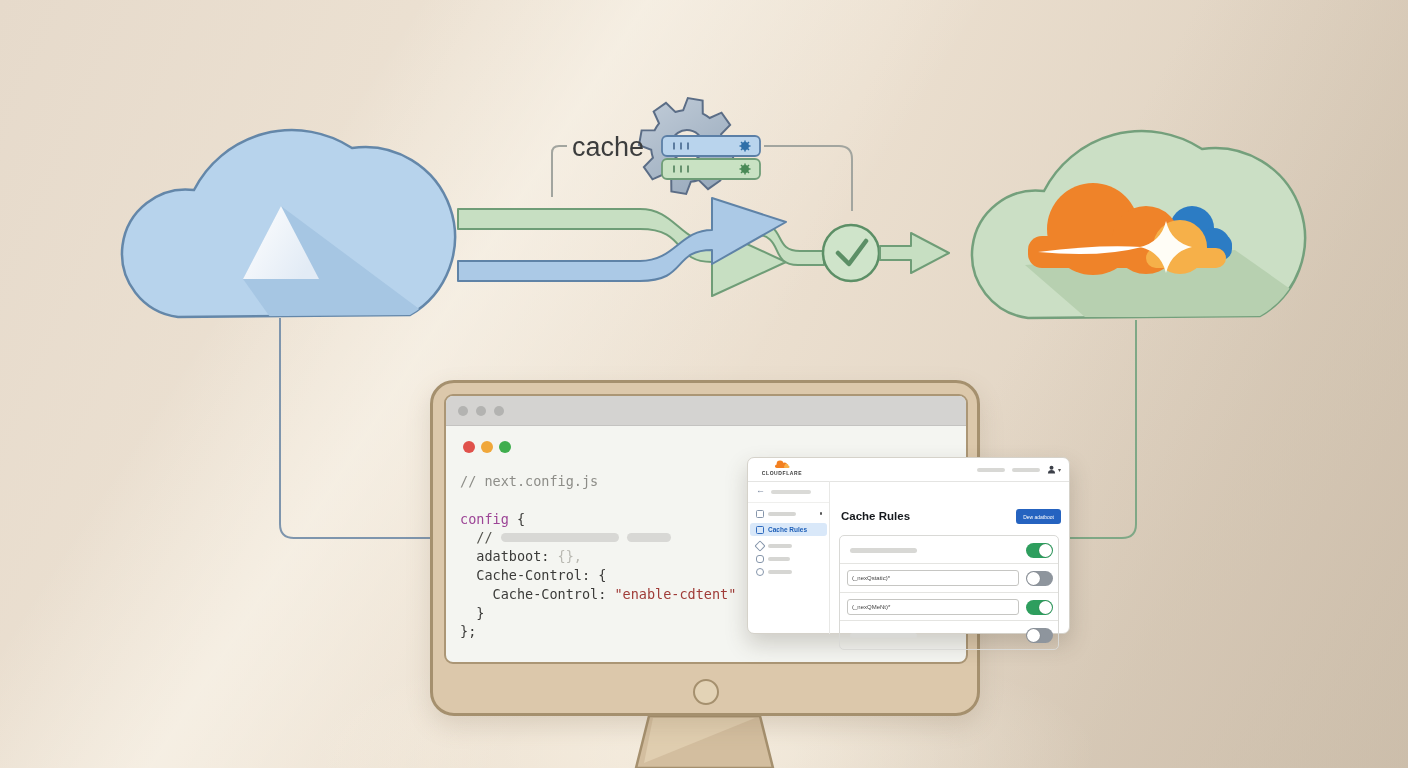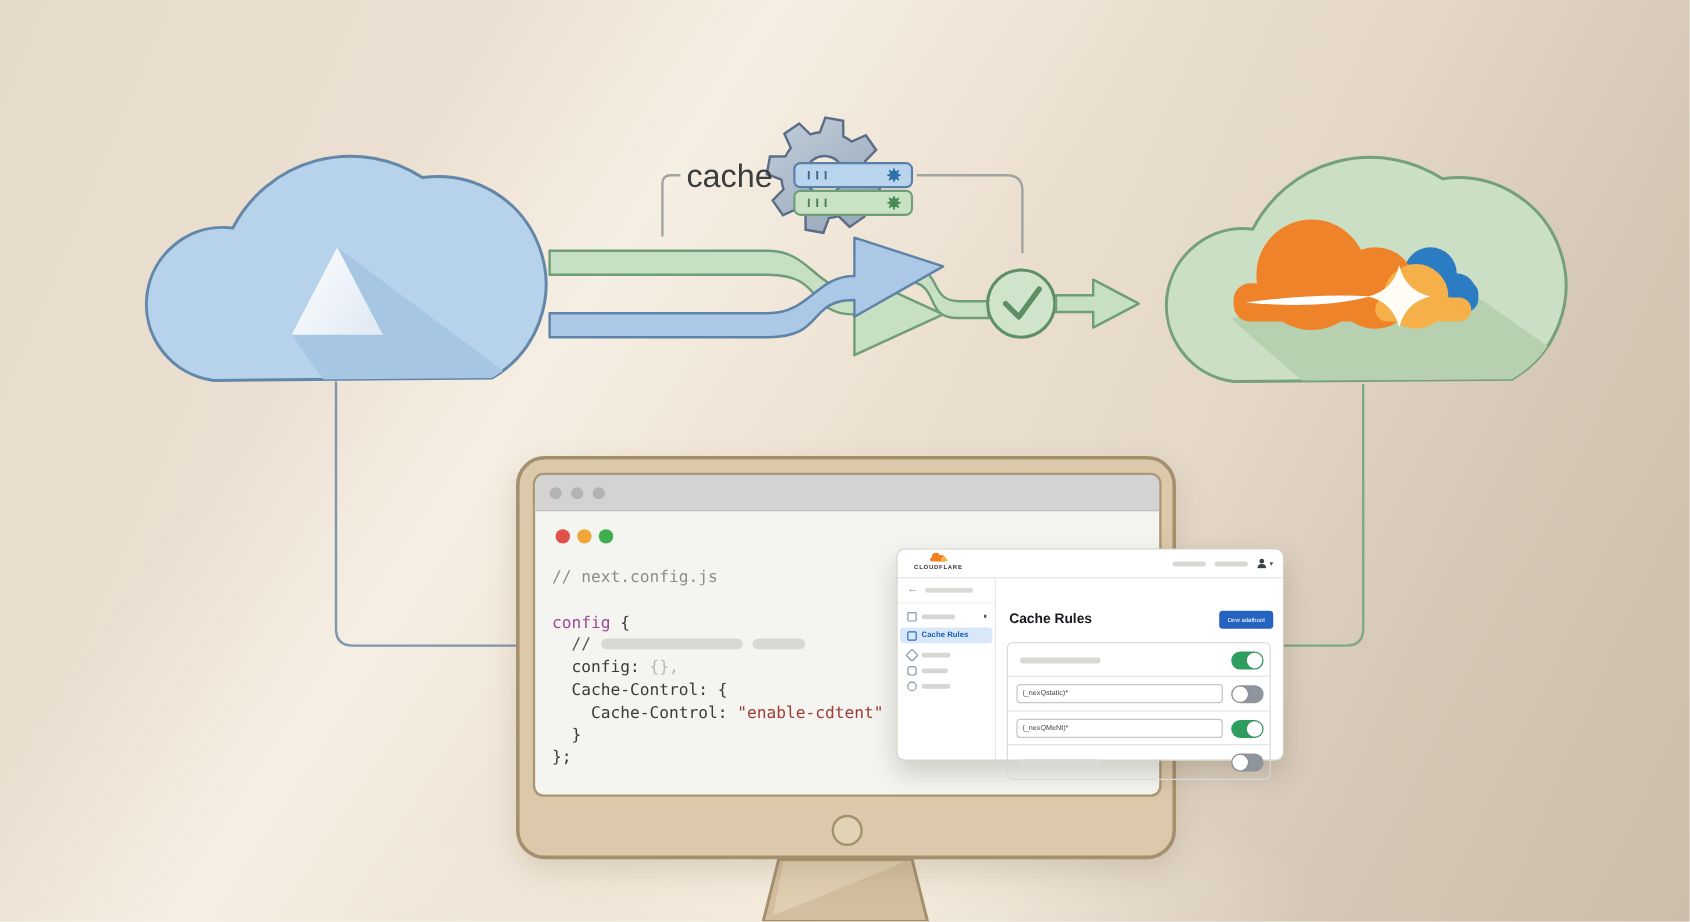--- a/index.html
+++ b/index.html
@@ -206,21 +206,21 @@
     <div class="traffic">
       <span class="tl red"></span>
       <span class="tl yel"></span>
       <span class="tl grn"></span>
     </div>
     <div class="code">
       <div class="code-line tok-comment">// next.config.js</div>
       <div class="code-line"></div>
       <div class="code-line"><span class="tok-kw">config</span><span> {</span></div>
       <div class="code-line"><span style="color:#55554f">  // </span><span class="ph-bar" style="width:118px"></span><span class="ph-bar" style="width:44px"></span></div>
-      <div class="code-line"><span>  config: </span><span class="tok-light">{},</span></div>
+      <div class="code-line"><span>  adatboot: </span><span class="tok-light">{},</span></div>
       <div class="code-line">  Cache-Control: {</div>
       <div class="code-line"><span>    Cache-Control: </span><span class="tok-str">"enable-cdtent"</span></div>
       <div class="code-line">  }</div>
       <div class="code-line">};</div>
     </div>
   </div>
   <div class="chin-circle"></div>
 </div>
 
 <div class="popup">

